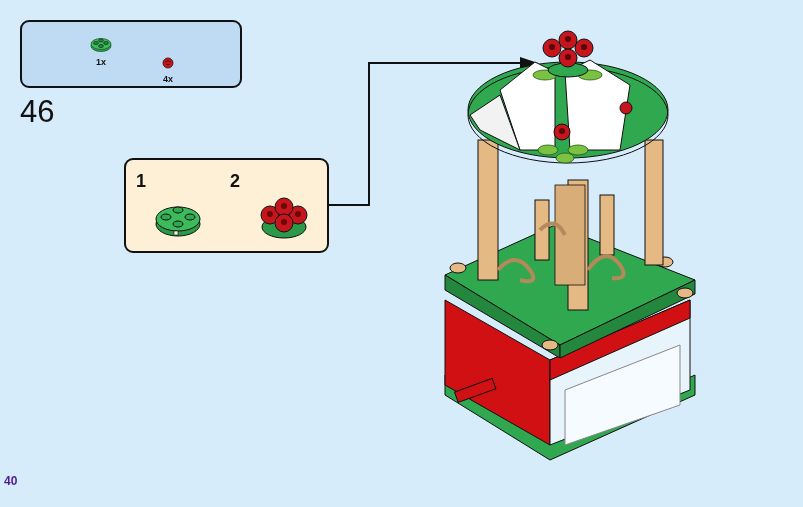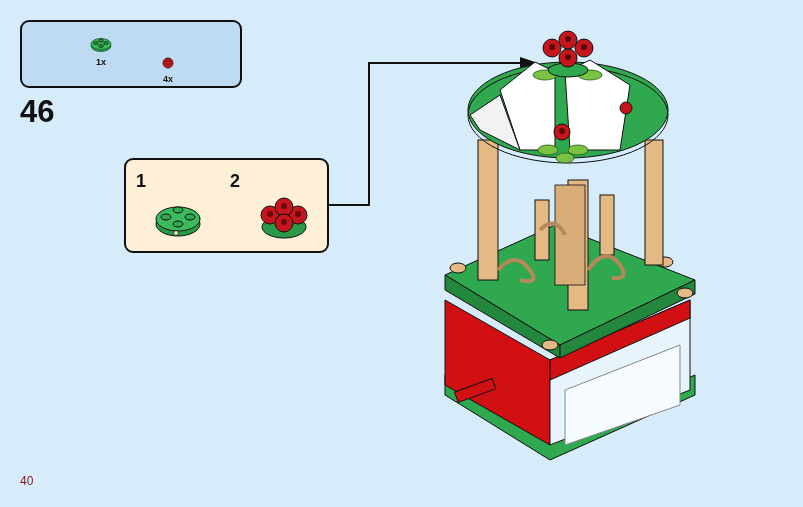--- a/index.html
+++ b/index.html
@@ -1,23 +1,23 @@
 <!DOCTYPE html>
 <html><head>
   <meta charset="utf-8">
   <style>
     html, body { margin: 0; padding: 0; }
     body { width: 803px; height: 507px; background: #d6ecfb; position: relative; overflow: hidden; font-family: "Liberation Sans", sans-serif; }
     .parts-box { position: absolute; left: 20px; top: 20px; width: 222px; height: 68px; background: #bfdbf3; border: 2px solid #111; border-radius: 9px; box-sizing: border-box; }
     .part { position: absolute; text-align: center; }
     .part .qty { font-size: 9px; font-weight: bold; color: #111; display: block; margin-top: 1px; }
-    .step-num { position: absolute; left: 20px; top: 94px; font-size: 31px; font-weight: bold; color: #111; letter-spacing: 0px; }
+    .step-num { position: absolute; left: 20px; top: 94px; font-size: 31px; font-weight: normal; color: #111; letter-spacing: 0px; }
     .sub-box { position: absolute; left: 124px; top: 158px; width: 205px; height: 95px; background: #fdf0d6; border: 2px solid #111; border-radius: 9px; box-sizing: border-box; }
     .sub-label { position: absolute; font-size: 18px; font-weight: bold; color: #111; }
-    .page-num { position: absolute; left: 20px; top: 474px; font-size: 12px; font-weight: normal; color: #7f1d1d; }
+    .page-num { position: absolute; left: 4px; top: 474px; font-size: 12px; font-weight: bold; color: #4c1d95; }
     .connector { position: absolute; left: 0; top: 0; }
     .model { position: absolute; left: 430px; top: 28px; }
   </style>
 </head>
 <body>
 
 <div class="parts-box">
   <div class="part" style="left:64px; top:14px; width:30px;">
     <svg width="22" height="16" viewBox="0 0 22 16">
       <ellipse cx="11" cy="10" rx="10" ry="5.5" fill="#2e9e4c" stroke="#1a5c2c" stroke-width="0.8"></ellipse>

